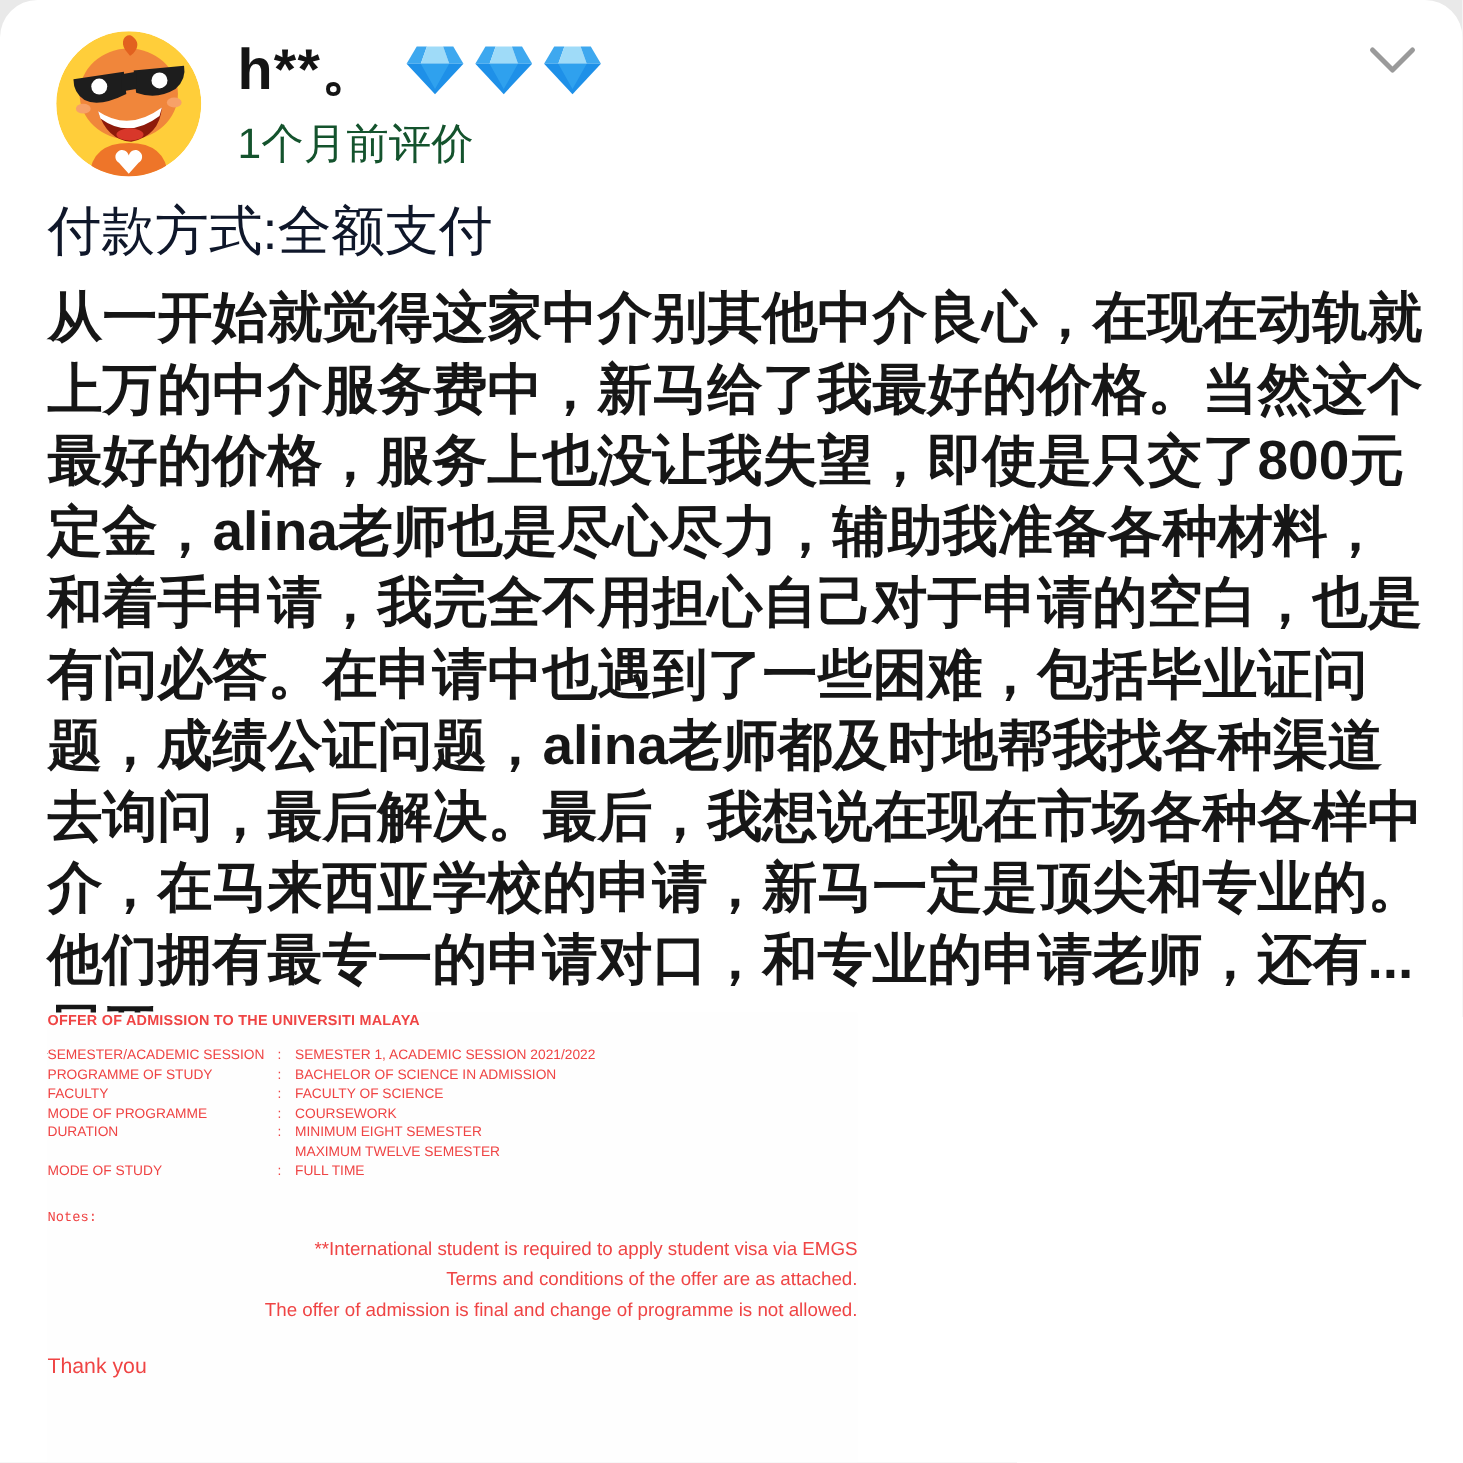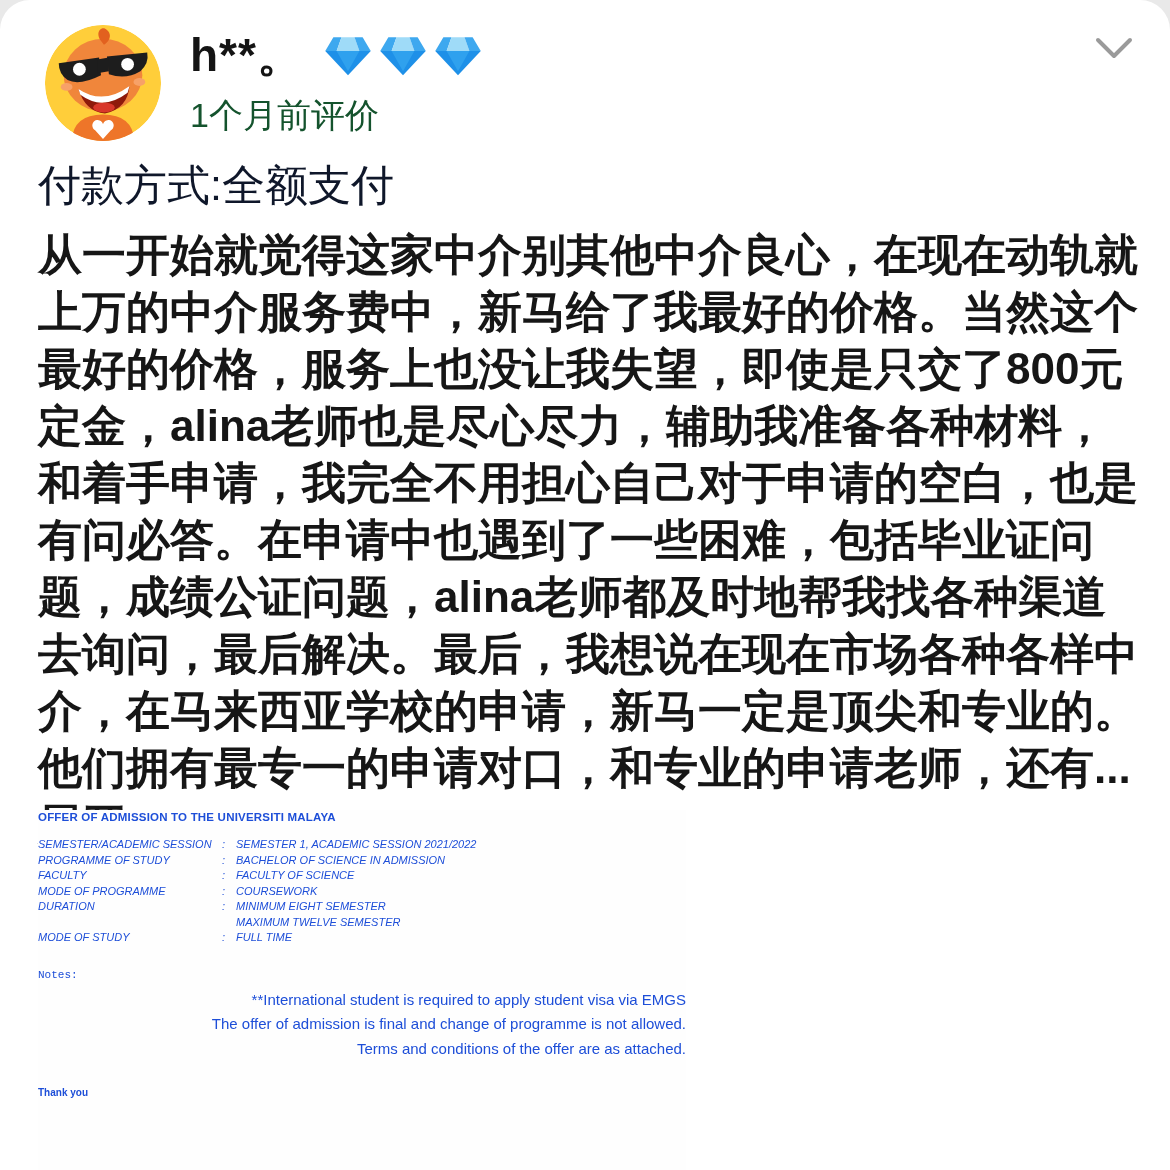--- a/index.html
+++ b/index.html
@@ -46,34 +46,34 @@
   
   .review{
     position:absolute;left:38px;top:226px;width:1100px;
     font-size:44px;line-height:57px;font-weight:600;color:#161616;
     word-break:break-all;
   }
   .expand{color:#161616;cursor:pointer;}
   
   .letter{
     position:absolute;left:38px;top:810px;width:648px;height:360px;
-    color:#1d4ed8;background:#fefefe;
+    color:#ef4444;background:#fefefe;
     filter:blur(0.4px);
     cursor:pointer;
   }
   .letter-title{font-size:11.5px;font-weight:700;letter-spacing:.2px;line-height:14px;}
   .letter-intro{margin-top:17px;font-size:11px;line-height:14px;width:640px;}
   .letter-rows{margin-top:13px;}
-  .letter-row{display:flex;font-size:11px;line-height:15.5px;font-style:italic;}
+  .letter-row{display:flex;font-size:11px;line-height:15.5px;}
   .l-label{flex:0 0 184px;}
   .l-colon{flex:0 0 14px;}
   .l-value{white-space:pre-line;}
   .notes-label{margin-top:22px;font-size:11px;line-height:15px;font-family:Liberation Mono, monospace;}
   .letter-note{margin-top:9px;font-size:15px;line-height:15.5px;text-align:right;}
-  .letter-closing{margin-top:29px;font-size:10px;line-height:15px;font-weight:bold;}
+  .letter-closing{margin-top:29px;font-size:17px;line-height:15px;}
 </style>
 </head>
 <body>
 
 <div class="card">
 
   <div class="avatar">
     <svg viewBox="0 0 120 120">
       <defs>
           <clipPath id="avc">
@@ -183,21 +183,21 @@
           <span class="l-colon">:</span>
           <span class="l-value">FULL TIME</span>
         </div>
 
     </div>
     <div class="notes-label">Notes:</div>
     <div class="letter-notes">
 
         <div class="letter-note">**International student is required to apply student visa via EMGS</div>
 
+        <div class="letter-note">Terms and conditions of the offer are as attached.</div>
+
         <div class="letter-note">The offer of admission is final and change of programme is not allowed.</div>
-
-        <div class="letter-note">Terms and conditions of the offer are as attached.</div>
 
     </div>
     <div class="letter-closing">Thank you</div>
   </div>
 
 </div>
 
 </body></html>

